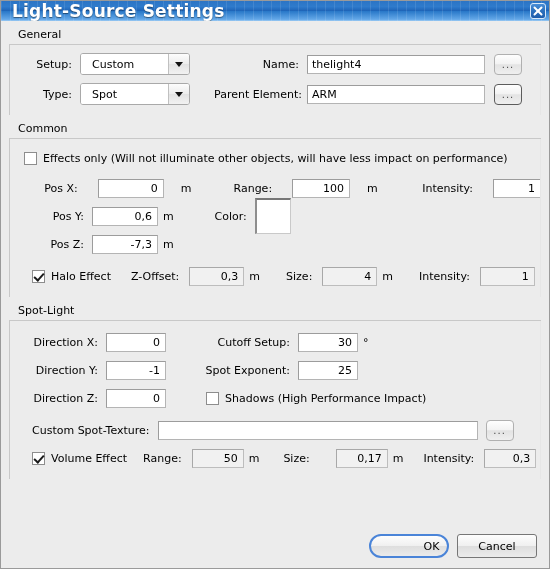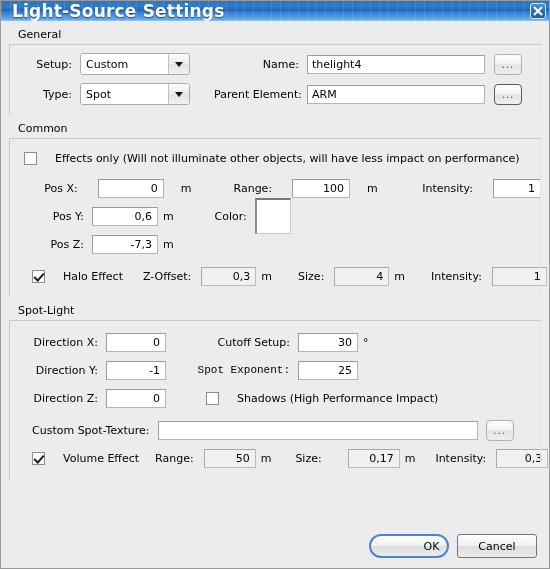--- a/index.html
+++ b/index.html
@@ -151,21 +151,21 @@
     background: #fff;
     display: flex;
     align-items: stretch;
     overflow: hidden;
     cursor: default;
   }
   .combo .cval {
     flex: 1 1 auto;
     display: flex;
     align-items: center;
-    padding-left: 5px;
+    padding-left: 11px;
     font-size: 11px;
     background: #fff;
   }
   .combo .carrow {
     width: 20px;
     border-left: 1px solid #c0c0c0;
     background: linear-gradient(to bottom, #fdfdfd 0%, #ececec 50%, #e2e2e2 51%, #f2f2f2 100%);
     display: flex;
     align-items: center;
     justify-content: center;
@@ -193,21 +193,20 @@
     letter-spacing: 1px;
     cursor: default;
   }
   .browse.focused { border-color: #5c5c5c; }
 
   
   .cbwrap {
     display: inline-flex;
     align-items: flex-start;
     cursor: default;
-    gap: 12px;
   }
   .cb {
     box-sizing: border-box;
     width: 13px;
     height: 13px;
     background: #ffffff;
     border: 1px solid #8d8d8d;
     display: inline-block;
     position: relative;
     flex: 0 0 auto;
@@ -382,21 +381,21 @@
           <div class="lbl" style="width:88px;">Direction X:</div>
           <input class="txt num" style="width: 60px; margin-left: 8px;" value="0">
           <div class="lbl" style="width:100px; margin-left:24px;">Cutoff Setup:</div>
           <input class="txt num" style="width: 60px; margin-left: 8px;" value="30">
           <span class="unit">°</span>
         </div>
 
         <div class="row" style="margin-top:2px;">
           <div class="lbl" style="width:88px;">Direction Y:</div>
           <input class="txt num" style="width: 60px; margin-left: 8px;" value="-1">
-          <div class="lbl" style="width:100px; margin-left:24px;font-family:Liberation Mono, monospace;">Spot Exponent:</div>
+          <div class="lbl" style="width:100px; margin-left:24px;">Spot Exponent:</div>
           <input class="txt num" style="width: 60px; margin-left: 8px;" value="25">
         </div>
 
         <div class="row" style="margin-top:2px;">
           <div class="lbl" style="width:88px;">Direction Z:</div>
           <input class="txt num" style="width: 60px; margin-left: 8px;" value="0">
           <div class="cbwrap" style="margin-left:40px;">
             <span class="cb"></span>
             <span class="cblabel">Shadows (High Performance Impact)</span>
           </div>

